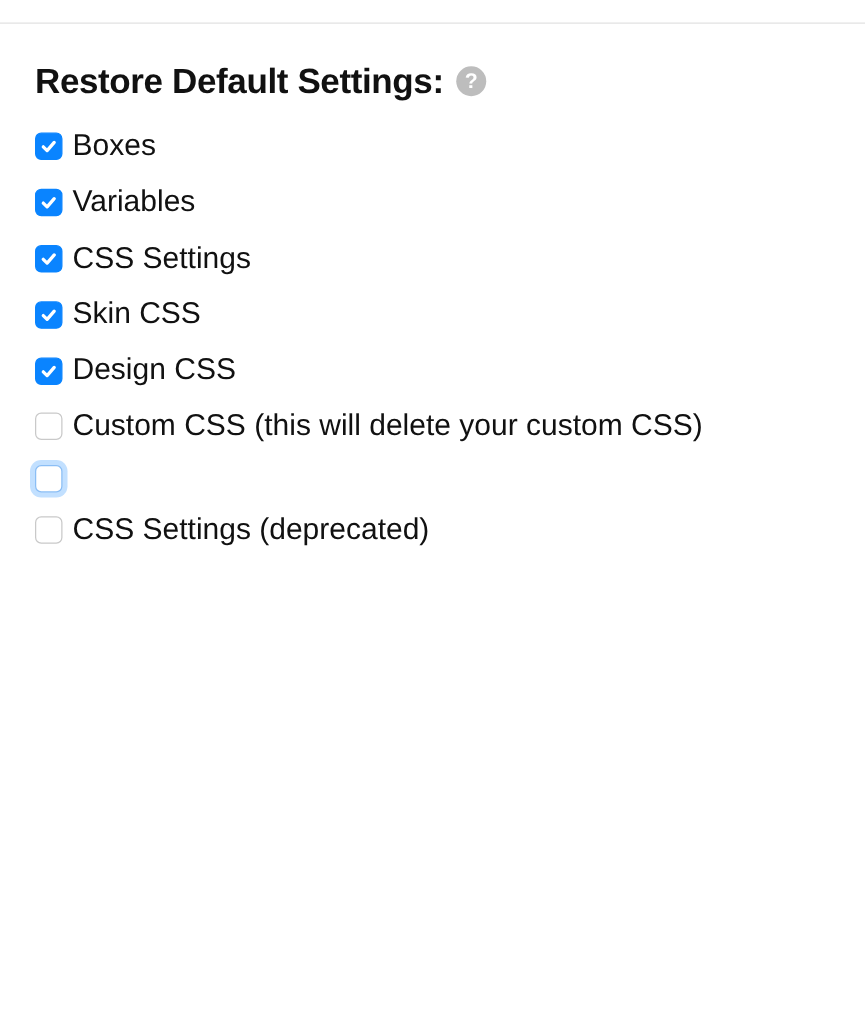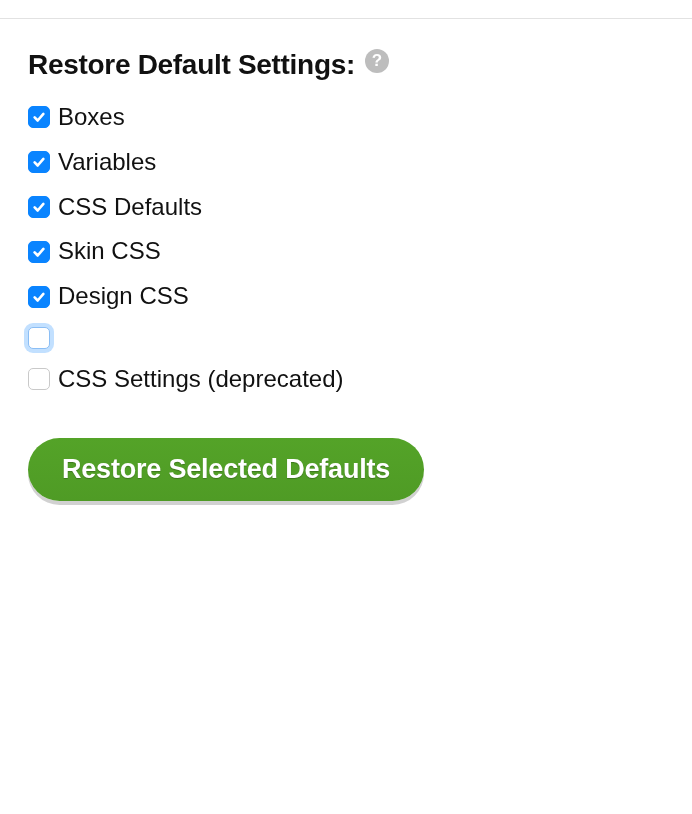--- a/index.html
+++ b/index.html
@@ -20,20 +20,21 @@
     margin: 0 0 24px 0;
     letter-spacing: -0.5px;
   }
   .divider {
     border: none;
     border-top: 1px solid #e2e2e2;
     margin: 0 -28px 30px -28px;
   }
   .section-header {
     display: flex;
+    align-items: center;
     gap: 10px;
     margin-bottom: 22px;
   }
   .section-title {
     font-size: 28px;
     font-weight: 800;
     margin: 0;
     letter-spacing: -0.3px;
   }
   .help-icon {
@@ -146,41 +147,44 @@
           </svg>
         </span>
         <span class="option-label">Variables</span>
       </div>
       <div class="option-row">
         <span class="cb checked" role="checkbox" aria-checked="true">
           <svg viewBox="0 0 16 16">
             <polyline points="3 8.5 6.5 12 13 4.5"></polyline>
           </svg>
         </span>
-        <span class="option-label">CSS Defaults</span>
+        <span class="option-label">CSS Settings</span>
       </div>
       <div class="option-row">
         <span class="cb checked" role="checkbox" aria-checked="true">
           <svg viewBox="0 0 16 16">
             <polyline points="3 8.5 6.5 12 13 4.5"></polyline>
           </svg>
         </span>
         <span class="option-label">Skin CSS</span>
       </div>
       <div class="option-row">
         <span class="cb checked" role="checkbox" aria-checked="true">
           <svg viewBox="0 0 16 16">
             <polyline points="3 8.5 6.5 12 13 4.5"></polyline>
           </svg>
         </span>
         <span class="option-label">Design CSS</span>
       </div>
       <div class="option-row">
+        <span class="cb" role="checkbox" aria-checked="false"></span>
+        <span class="option-label">Custom CSS (this will delete your custom CSS)</span>
+      </div>
+      <div class="option-row">
         <span class="cb focused" role="checkbox" aria-checked="false"></span>
       </div>
       <div class="option-row">
         <span class="cb" role="checkbox" aria-checked="false"></span>
         <span class="option-label">CSS Settings (deprecated)</span>
       </div>
     </div>
 
-  <button class="submit-btn">Restore Selected Defaults</button>
 </div>
 
 </body></html>

